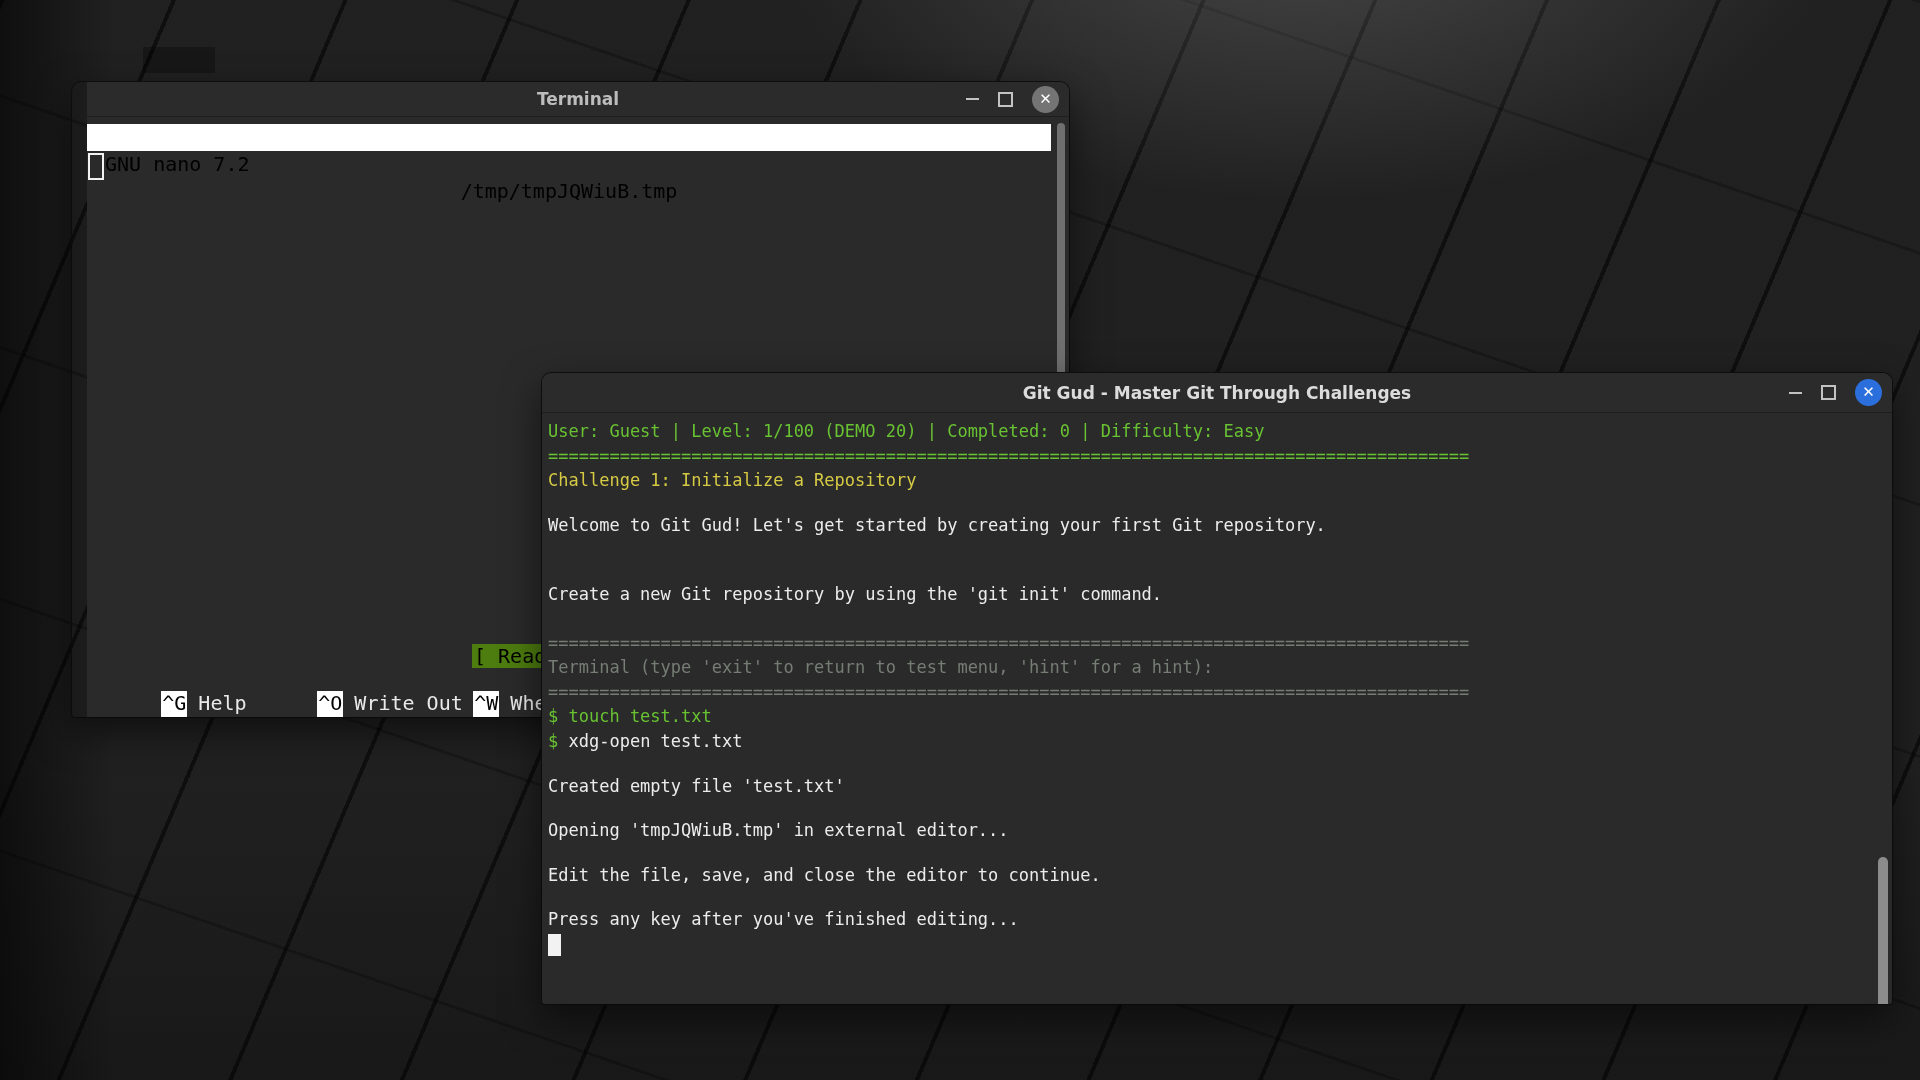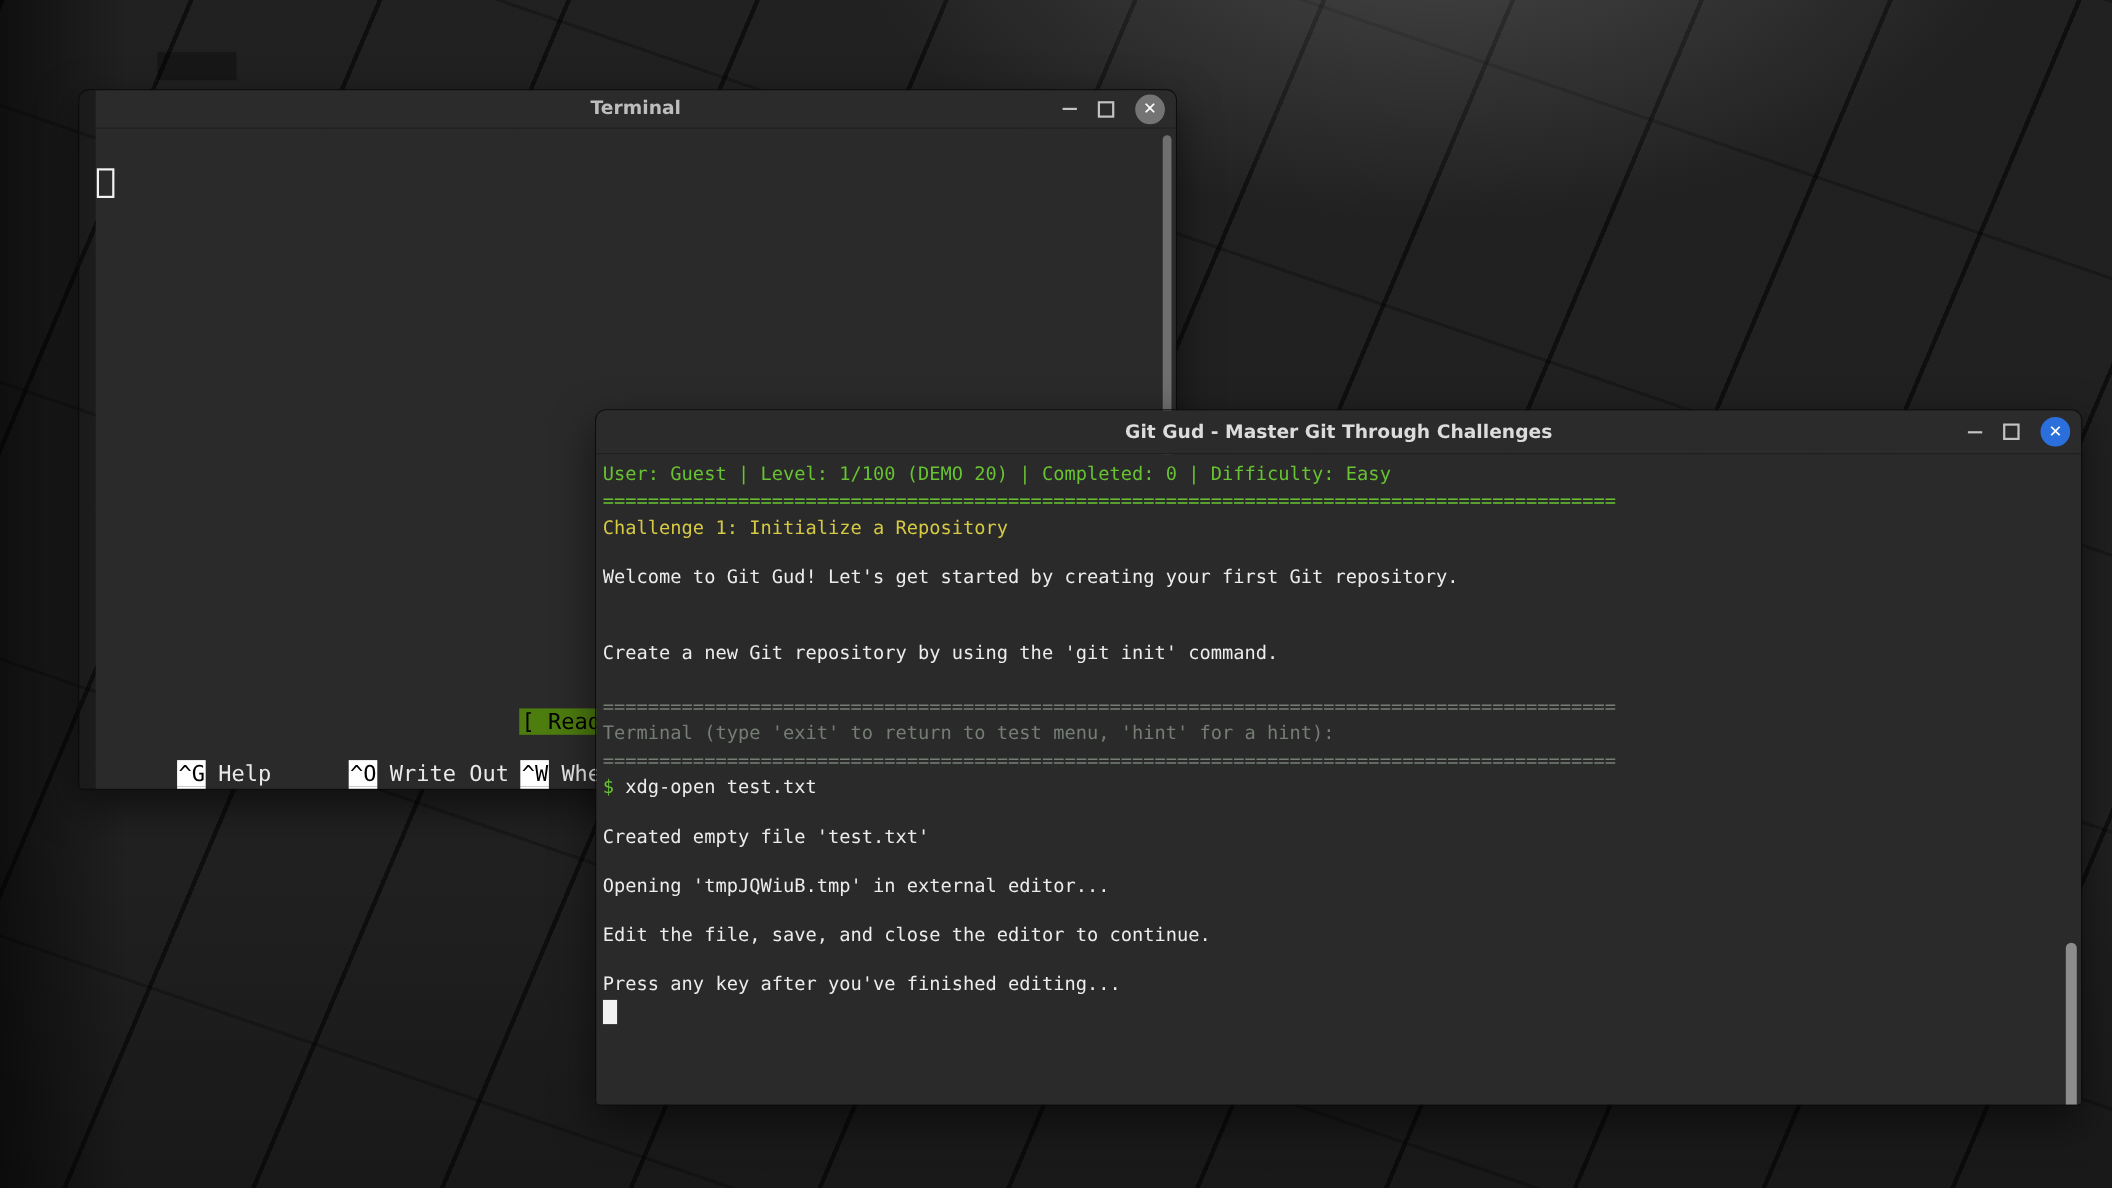--- a/index.html
+++ b/index.html
@@ -135,20 +135,24 @@
         </div>
       <div class="ctl">
           <div class="ctl-max-glyph"></div>
         </div>
       <div class="ctl ctl-close">
           <span>✕</span>
         </div>
     </div>
   </div>
   <div class="term-body">
+    <div class="nano-header">
+      <span class="app">GNU nano 7.2</span>
+      <span class="path">/tmp/tmpJQWiuB.tmp</span>
+    </div>
     <div class="nano-cursor"></div>
 
     <div class="nano-status">[ Read</div>
 
     <div class="nano-row r1">
       <span class="nano-sc"><span class="k">^G</span><span class="l">Help</span></span><span class="nano-sc"><span class="k">^O</span><span class="l">Write Out</span></span><span class="nano-sc last"><span class="k">^W</span><span class="l">Where Is</span></span>
     </div>
     <div class="nano-row r2">
       <span class="nano-sc"><span class="k">^X</span><span class="l">Exit</span></span><span class="nano-sc"><span class="k">^R</span><span class="l">Read File</span></span><span class="nano-sc last"><span class="k">^\</span><span class="l">Replace</span></span>
     </div>
@@ -176,20 +180,21 @@
     <div class="gl green">User: Guest | Level: 1/100 (DEMO 20) | Completed: 0 | Difficulty: Easy</div>
     <div class="gl green">==========================================================================================</div>
     <div class="gl yellow">Challenge 1: Initialize a Repository</div>
     <div class="gl white">Welcome to Git Gud! Let's get started by creating your first Git repository.</div>
     <div class="gl"></div>
     <div class="gl white">Create a new Git repository by using the 'git init' command.</div>
     <div class="gl"></div>
     <div class="gl dim">==========================================================================================</div>
     <div class="gl dim">Terminal (type 'exit' to return to test menu, 'hint' for a hint):</div>
     <div class="gl dim">==========================================================================================</div>
+    <div class="gl green">$ touch test.txt</div>
     <div class="gl"><span class="green">$ </span><span class="white">xdg-open test.txt</span></div>
     <div class="gl white">Created empty file 'test.txt'</div>
     <div class="gl white">Opening 'tmpJQWiuB.tmp' in external editor...</div>
     <div class="gl white">Edit the file, save, and close the editor to continue.</div>
     <div class="gl white">Press any key after you've finished editing...</div>
     <div class="gl"><span class="block-cursor"></span></div>
 
     <div class="gg-scrollbar"></div>
   </div>
 </div>

